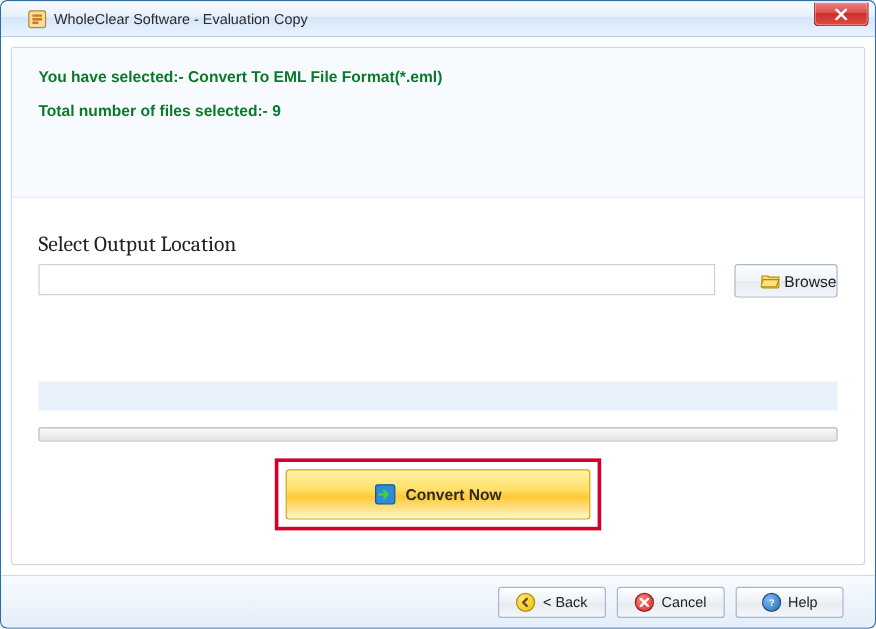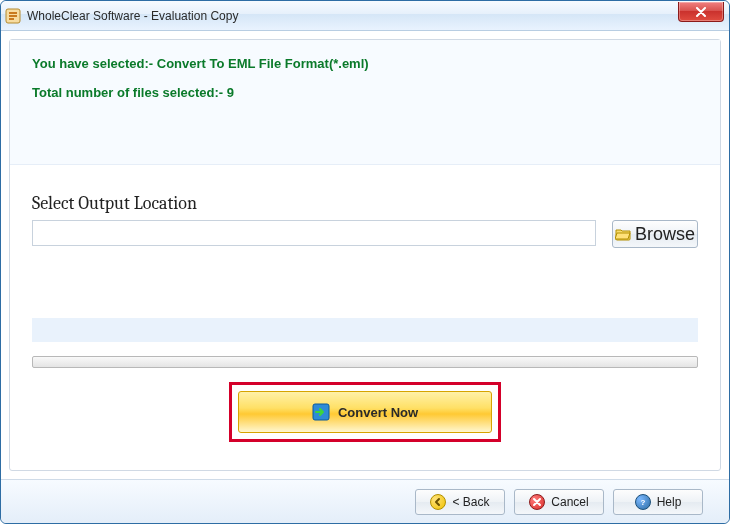--- a/index.html
+++ b/index.html
@@ -14,21 +14,21 @@
     box-shadow: inset 0 0 0 1px rgba(255,255,255,0.6);
     position: relative;
   }
 
   .titlebar {
     height: 30px;
     background: linear-gradient(to bottom, #f7fbff 0%, #e6f0fb 45%, #d5e6f7 46%, #e9f3fe 100%);
     border-bottom: 1px solid #b8cde2;
     border-radius: 6px 6px 0 0;
     display: flex; align-items: center;
-    padding: 0 4px;
+    padding: 0 22px;
     position: relative;
   }
   .titlebar .app-icon {
     width: 16px; height: 16px; margin-right: 6px;
     display: inline-flex; align-items: center; justify-content: center;
   }
   .titlebar .title-text {
     color: #2a2a2a; font-size: 12px;
   }
   .close-btn {
@@ -90,23 +90,23 @@
     background: #fff;
     padding: 2px 6px;
     font-size: 12px;
     outline: none;
   }
   .browse-btn {
     width: 86px; height: 28px;
     background: linear-gradient(to bottom, #fefefe 0%, #eef2f6 50%, #e5ebf1 51%, #f4f7fa 100%);
     border: 1px solid #a9b8c8;
     border-radius: 3px;
-    display: flex; align-items: center; justify-content: center;
+    display: flex; align-items: center; justify-content: flex-end;
     gap: 4px;
-    font-size: 18px;
+    font-size: 13px;
     color: #222;
     cursor: pointer;
   }
   .folder-icon svg { display:block; }
 
   .progress-area {
     padding: 0 22px;
     margin-top: 70px;
   }
   .progress-bg {

